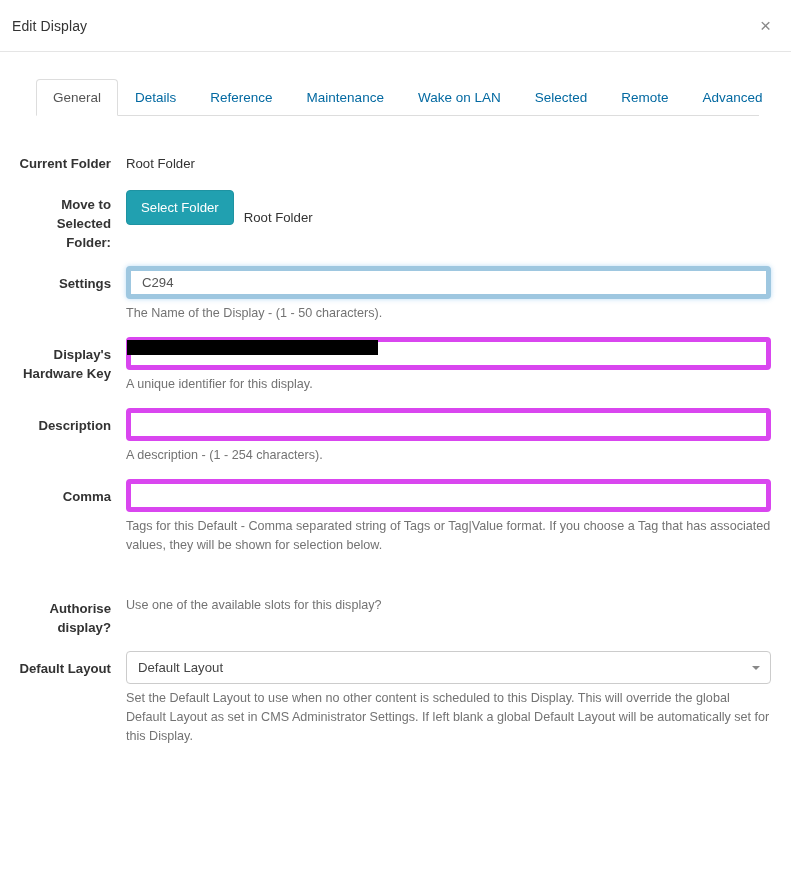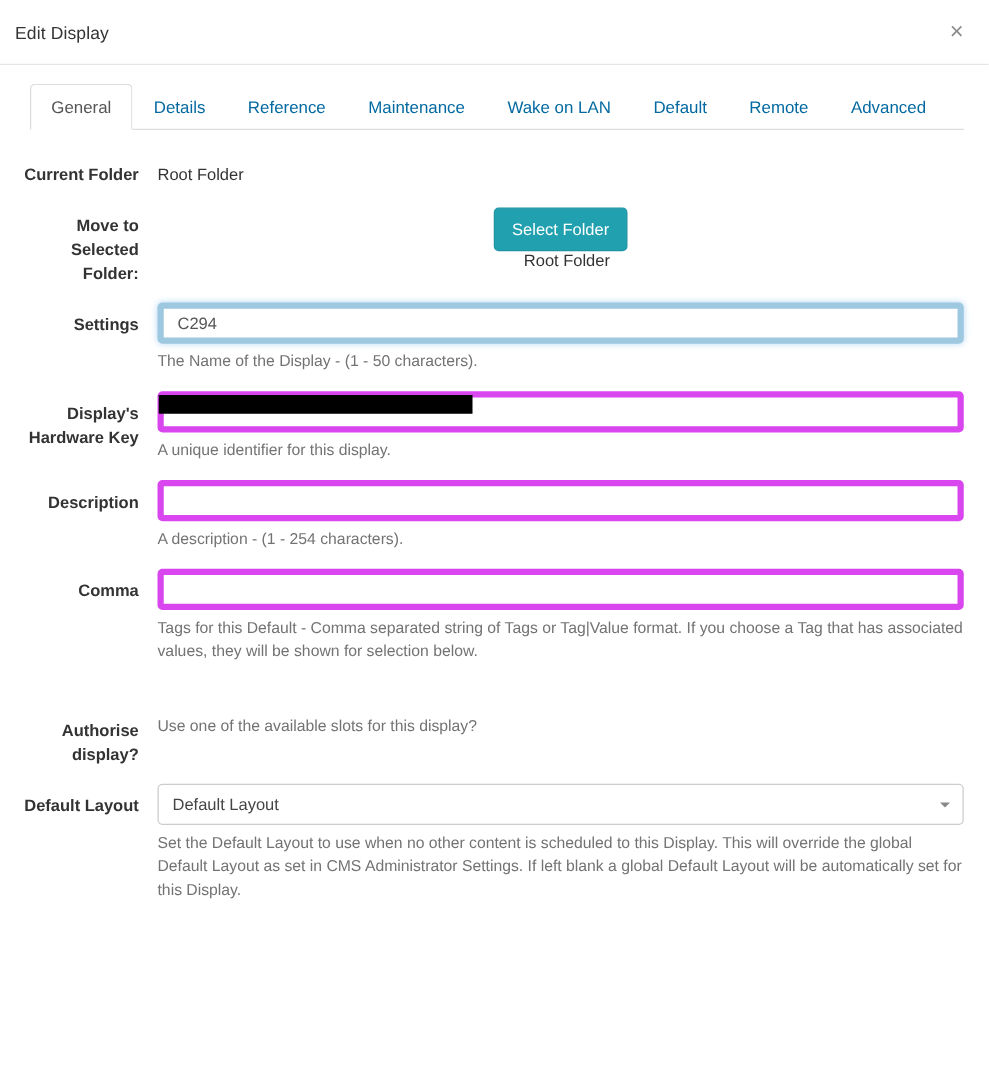--- a/index.html
+++ b/index.html
@@ -52,21 +52,21 @@
 
   
   .tabs-wrap {
     padding: 16px 20px 0 24px;
   }
   .tabs {
     display: flex;
     align-items: flex-end;
     border-bottom: 1px solid #dddddd;
     list-style: none;
-    margin: 0;
+    margin: 12px;
     padding: 0;
     height: 36px;
   }
   .tab {
     padding: 9px 16px 8px 16px;
     font-size: 13.5px;
     color: #0369a1;
     cursor: pointer;
     line-height: 18px;
     border: 1px solid transparent;
@@ -158,21 +158,21 @@
     font-family: "Liberation Sans", sans-serif;
     line-height: 19px;
   }
   .folder-inline {
     display: inline-block;
     font-size: 13.2px;
     color: #333;
     margin-left: 10px;
     vertical-align: middle;
   }
-  .folder-row-inner { display: flex; align-items: center; padding-top: 3px; flex-direction: column; }
+  .folder-row-inner { display: flex; align-items: flex-end; padding-top: 3px; }
 
   select.form-select {
     width: 100%;
     height: 33px;
     border: 1px solid #cccccc;
     border-radius: 4px;
     padding: 5px 10px;
     font-size: 13.2px;
     color: #555;
     background: #ffffff;
@@ -223,21 +223,21 @@
     <button class="close-btn">×</button>
   </div>
 
   <div class="tabs-wrap">
     <ul class="tabs">
       <li class="tab active">General</li>
       <li class="tab">Details</li>
       <li class="tab">Reference</li>
       <li class="tab">Maintenance</li>
       <li class="tab">Wake on LAN</li>
-      <li class="tab">Default</li>
+      <li class="tab">Selected</li>
       <li class="tab">Remote</li>
       <li class="tab">Advanced</li>
     </ul>
   </div>
 
   <div class="form">
 
     <div class="form-row">
       <div class="form-label">Current Folder</div>
       <div class="form-control-wrap">

